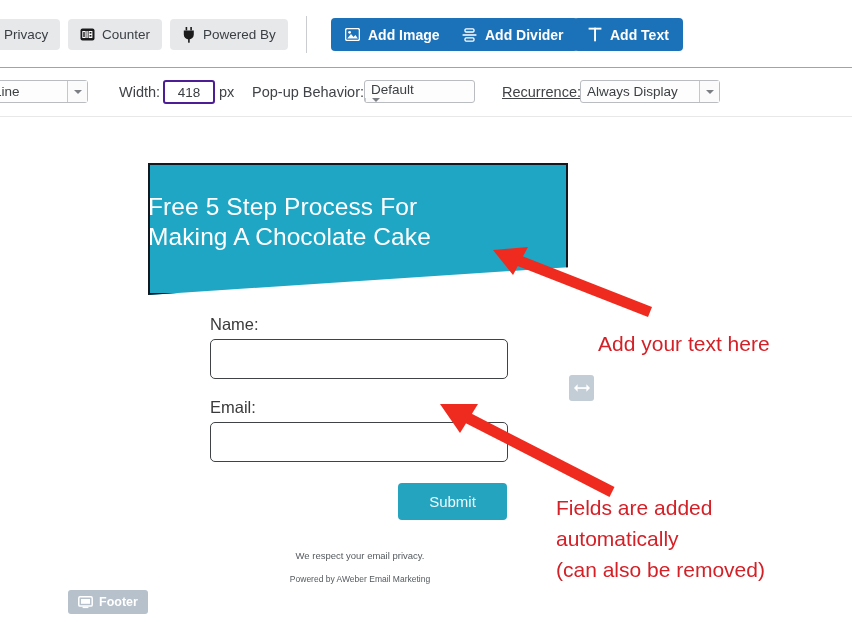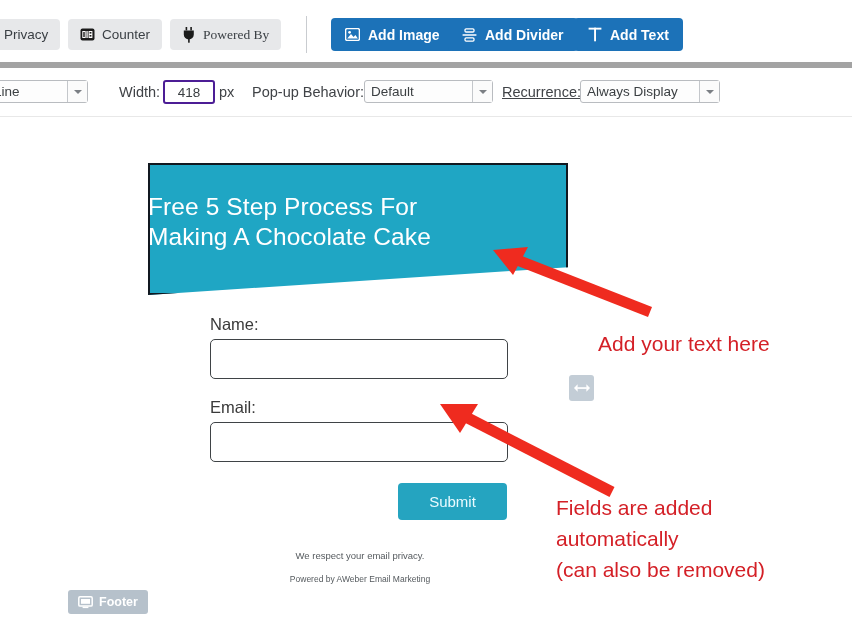--- a/index.html
+++ b/index.html
@@ -15,21 +15,21 @@
     font-family: "Liberation Sans", sans-serif;
     -webkit-font-smoothing: antialiased;
   }
 
   
   #toolbar-top {
     position: absolute;
     left: 0; top: 0;
     width: 852px; height: 68px;
     background: #ffffff;
-    border-bottom: 6px solid #a3a3a3;
+    border-bottom: 1px solid #a3a3a3;
     box-sizing: border-box;
   }
   .tool-btn {
     position: absolute;
     top: 19px;
     height: 31px;
     display: flex;
     align-items: center;
     gap: 7px;
     padding: 0 12px;
@@ -38,21 +38,21 @@
     border-radius: 4px;
     font-size: 13.5px;
     color: #3a3f44;
     white-space: nowrap;
     cursor: pointer;
   }
   .tool-btn .lbl { line-height: 1; }
 
   #btn-privacy { left: -8px; }
   #btn-counter { left: 68px; }
-  #btn-powered { left: 170px; font-family: Liberation Serif, serif; }
+  #btn-powered { left: 170px; }
 
   #toolbar-divider {
     position: absolute;
     left: 306px; top: 16px;
     width: 1px; height: 37px;
     background: #c9ccd0;
   }
 
   .blue-btn {
     position: absolute;
@@ -139,21 +139,21 @@
     border-radius: 3px;
     background: #ffffff;
     font-family: "Liberation Sans", sans-serif;
     font-size: 13.5px;
     color: #3c4043;
     text-align: center;
     padding: 0;
   }
   #label-px { left: 219px; }
   #label-popup { left: 252px; }
-  #sel-popup { left: 364px; top: 80px; width: 129px; }
+  #sel-popup { left: 364px; top: 80px; width: 111px; flex-direction: column; }
   #label-recurrence { left: 502px; text-decoration: underline; }
   #sel-recurrence { left: 580px; top: 80px; width: 140px; }
 
   
   #canvas {
     position: absolute;
     left: 0; top: 118px;
     width: 852px; height: 504px;
     background: #ffffff;
   }

